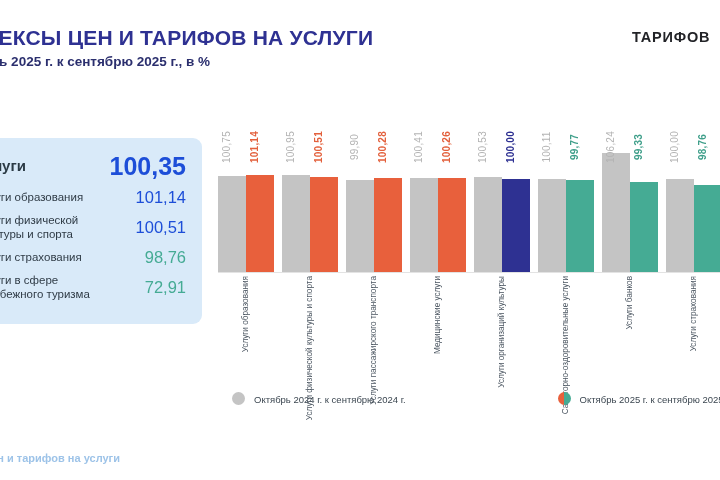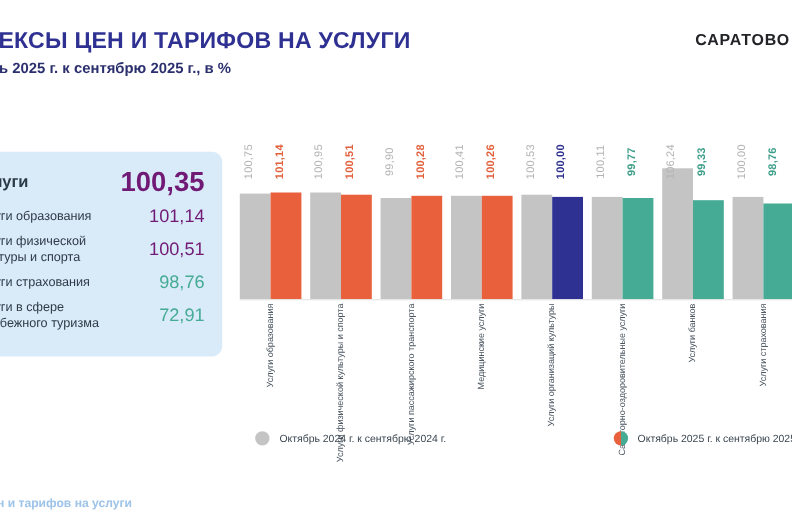--- a/index.html
+++ b/index.html
@@ -74,21 +74,21 @@
   .pval {
     font-size: 16.5px;
     font-weight: normal;
     white-space: nowrap;
     text-align: right;
   }
   .prow.head .pval {
     font-size: 25px;
     font-weight: bold;
   }
-  .v-up   { color: #701a75; }
+  .v-up   { color: #1d4ed8; }
   .v-down { color: #45ab94; }
 
   
   .chart {
     position: absolute;
     left: 218px; top: 150px;
     width: 502px; height: 122px;
   }
   .groups {
     position: absolute;
@@ -193,21 +193,21 @@
     white-space: nowrap;
   }
 </style>
 </head>
 <body>
 
 <div id="page">
 
   <div class="hdr-title">НДЕКСЫ ЦЕН И ТАРИФОВ НА УСЛУГИ</div>
   <div class="hdr-sub">тябрь 2025 г. к сентябрю 2025 г., в %</div>
-  <div class="hdr-region">САРАТОВО</div>
+  <div class="hdr-region">ТАРИФОВ</div>
 
   <div class="panel">
     <div class="prow head">
       <div class="plabel">Услуги</div>
       <div class="pval v-up">100,35</div>
     </div>
     <div class="prow item">
       <div class="plabel">Услуги образования</div>
       <div class="pval v-up">101,14</div>
     </div>

